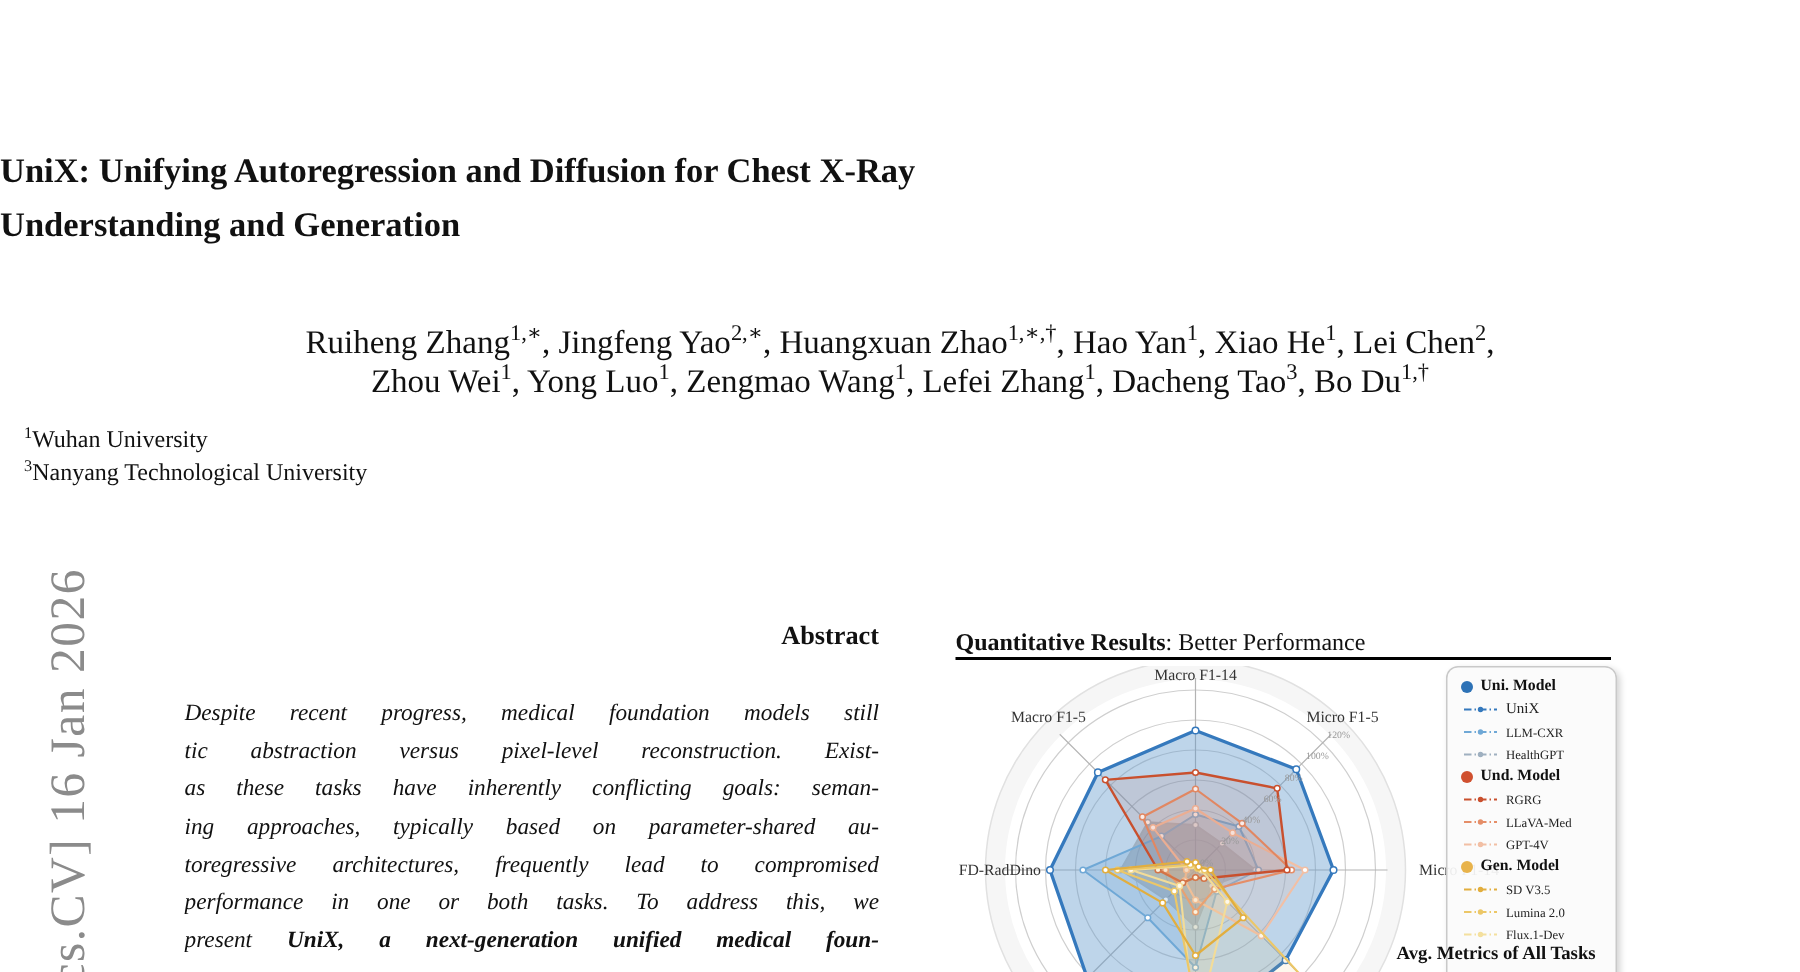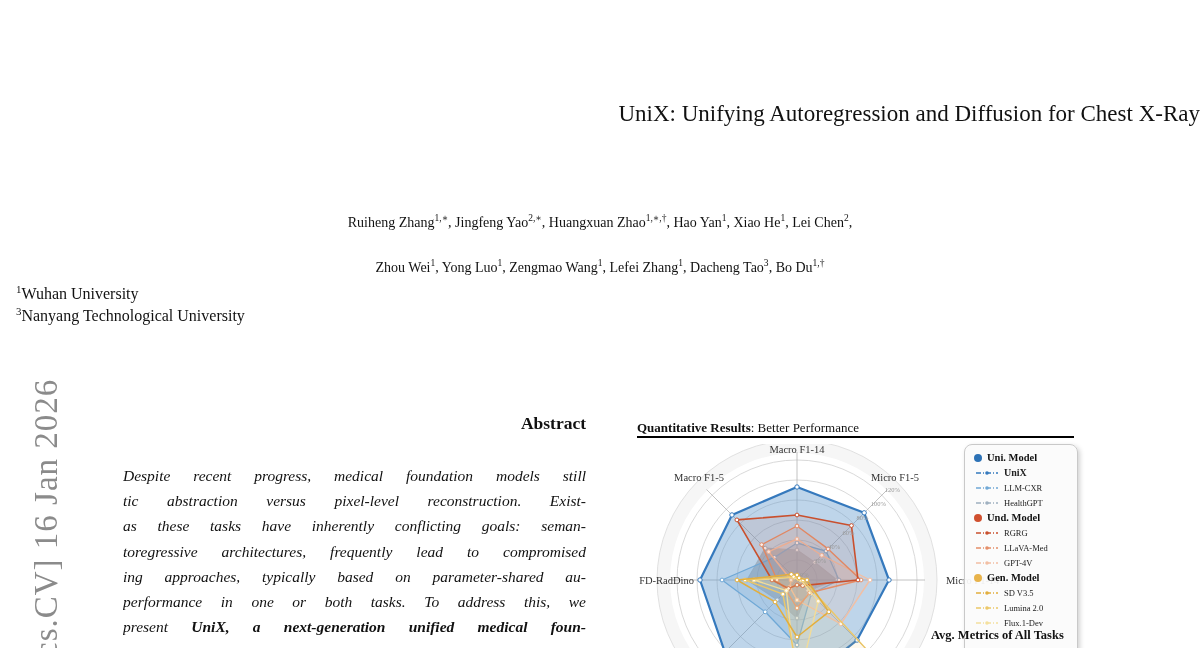--- a/index.html
+++ b/index.html
@@ -1,33 +1,33 @@
 <!DOCTYPE html>
 <html><head>
 <meta charset="utf-8">
 <style>
   html,body{margin:0;padding:0;background:#ffffff;}
   .page{position:relative;width:1200px;height:648px;overflow:hidden;background:#fff;
         font-family:"Liberation Serif","DejaVu Serif",serif;color:#111;}
   .arxiv{position:absolute;left:28px;top:657px;transform:rotate(-90deg);transform-origin:0 0;
          white-space:nowrap;font-size:33px;letter-spacing:1px;color:#8b8b8b;}
-  .title{position:absolute;left:0;top:96px;width:1200px;text-align:right;
-         font-weight:normal;font-size:23px;line-height:36px;}
-  .authors{position:absolute;left:0;width:1200px;text-align:center;font-size:14px;}
+  .title{position:absolute;left:0;top:96px;width:1200px;text-align:left;
+         font-weight:bold;font-size:23px;line-height:36px;}
+  .authors{position:absolute;left:0;width:1200px;text-align:center;font-size:22px;}
   #authors-l1{top:215px;}
-  #authors-l2{top:241px;margin-top:19px;}
+  #authors-l2{top:241px;}
   .affils{position:absolute;left:16px;top:283px;width:1200px;text-align:left;
           font-size:16px;line-height:22px;}
   sup{font-size:68%;vertical-align:super;line-height:0;}
   .leftcol{position:absolute;left:99px;top:413px;width:487px;}
   .abs-head{text-align:right;font-weight:bold;font-size:17.5px;margin-bottom:29px;}
   .abs-line{font-style:italic;font-size:15.5px;line-height:25.2px;
             text-align:justify;text-align-last:justify;white-space:nowrap;overflow:hidden;margin-left:24px;}
   .abs-line .bold{font-weight:bold;}
-  .fig-head{position:absolute;left:637px;top:420px;width:437px;font-size:13px;
+  .fig-head{position:absolute;left:637px;top:420px;width:437px;font-size:16px;
             border-bottom:2.5px solid #000;padding-bottom:0;}
   .fig-head .bold{font-weight:bold;}
   #radar{position:absolute;left:637px;top:444px;}
   .legend{position:absolute;left:964px;top:444px;width:114px;height:224px;
           background:rgba(251,251,251,0.93);border:1px solid #c9c9c9;border-radius:8px;
           box-shadow:2px 2px 5px rgba(0,0,0,0.18);padding-top:5px;box-sizing:border-box;}
   .lg-row{display:flex;align-items:center;gap:5px;height:15px;padding-left:9px;}
   .lg-group{font-weight:bold;font-size:10.5px;}
   .lg-item{font-size:8.5px;color:#222;padding-left:10px;}
   .gdot{display:inline-block;width:8px;height:8px;border-radius:50%;}
@@ -35,37 +35,38 @@
 </style>
 </head>
 <body>
 
 <div class="page">
 
   <div class="arxiv">cs.CV] 16 Jan 2026</div>
 
   <div class="title">
     <div>UniX: Unifying Autoregression and Diffusion for Chest X-Ray</div>
+    <div>Understanding and Generation</div>
   </div>
 
   <div class="authors" id="authors-l1"><span>Ruiheng Zhang<sup>1,∗</sup></span>, <span>Jingfeng Yao<sup>2,∗</sup></span>, <span>Huangxuan Zhao<sup>1,∗,†</sup></span>, <span>Hao Yan<sup>1</sup></span>, <span>Xiao He<sup>1</sup></span>, <span>Lei Chen<sup>2</sup></span>,</div>
   <div class="authors" id="authors-l2"><span>Zhou Wei<sup>1</sup></span>, <span>Yong Luo<sup>1</sup></span>, <span>Zengmao Wang<sup>1</sup></span>, <span>Lefei Zhang<sup>1</sup></span>, <span>Dacheng Tao<sup>3</sup></span>, <span>Bo Du<sup>1,†</sup></span></div>
 
   <div class="affils" id="affils">
       <div><sup>1</sup>Wuhan University</div>
       <div><sup>3</sup>Nanyang Technological University</div>
     </div>
 
   <div class="leftcol">
     <div class="abs-head">Abstract</div>
     <div class="abs-line">Despite recent progress, medical foundation models still</div>
     <div class="abs-line">tic abstraction versus pixel-level reconstruction. Exist-</div>
     <div class="abs-line">as these tasks have inherently conflicting goals: seman-</div>
+    <div class="abs-line">ing approaches, typically based on parameter-shared au-</div>
     <div class="abs-line">toregressive architectures, frequently lead to compromised</div>
-    <div class="abs-line">ing approaches, typically based on parameter-shared au-</div>
     <div class="abs-line">performance in one or both tasks. To address this, we</div>
     <div class="abs-line"><span>present </span><span class="bold">UniX, a next-generation unified medical foun-</span></div>
   </div>
 
   <div class="fig-head"><span class="bold">Quantitative Results</span><span>: Better Performance</span></div>
 
   <svg id="radar" width="443" height="204" viewBox="0 0 443 204">
       <circle cx="160" cy="136" r="140" fill="#f6f6f6" stroke="#e1e1e1" stroke-width="1"></circle>
       <circle cx="160" cy="136" r="127" fill="#ffffff" stroke="none"></circle>
       <circle cx="160" cy="136" r="20" fill="none" stroke="#cfcfcf" stroke-width="0.8"></circle>
@@ -180,21 +181,21 @@
   <div class="legend" id="legend">
       <div class="lg-row lg-group">
         <span class="gdot" style="background:#2d72b6"></span>
         <span>Uni. Model</span>
       </div>
       <div class="lg-row lg-item">
         <svg width="24" height="8">
           <line x1="1" y1="4" x2="23" y2="4" stroke="#3579bd" stroke-width="1.4" stroke-dasharray="5 2 1 2"></line>
           <circle cx="12" cy="4" r="1.8" fill="#3579bd"></circle>
         </svg>
-        <span style="font-weight:bold;font-size:10px;">UniX</span>
+        <span style="font-weight:normal;font-size:10px;">UniX</span>
       </div>
       <div class="lg-row lg-item">
         <svg width="24" height="8">
           <line x1="1" y1="4" x2="23" y2="4" stroke="#6fa8d6" stroke-width="1.4" stroke-dasharray="5 2 1 2"></line>
           <circle cx="12" cy="4" r="1.8" fill="#6fa8d6"></circle>
         </svg>
         <span style="">LLM-CXR</span>
       </div>
       <div class="lg-row lg-item">
         <svg width="24" height="8">

